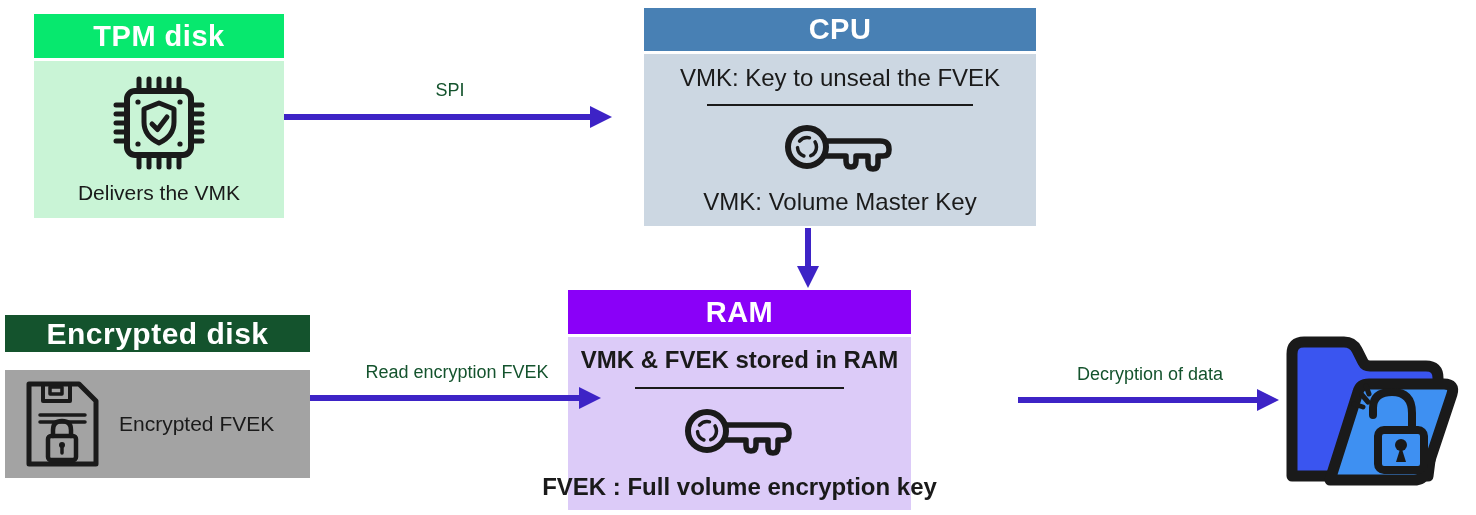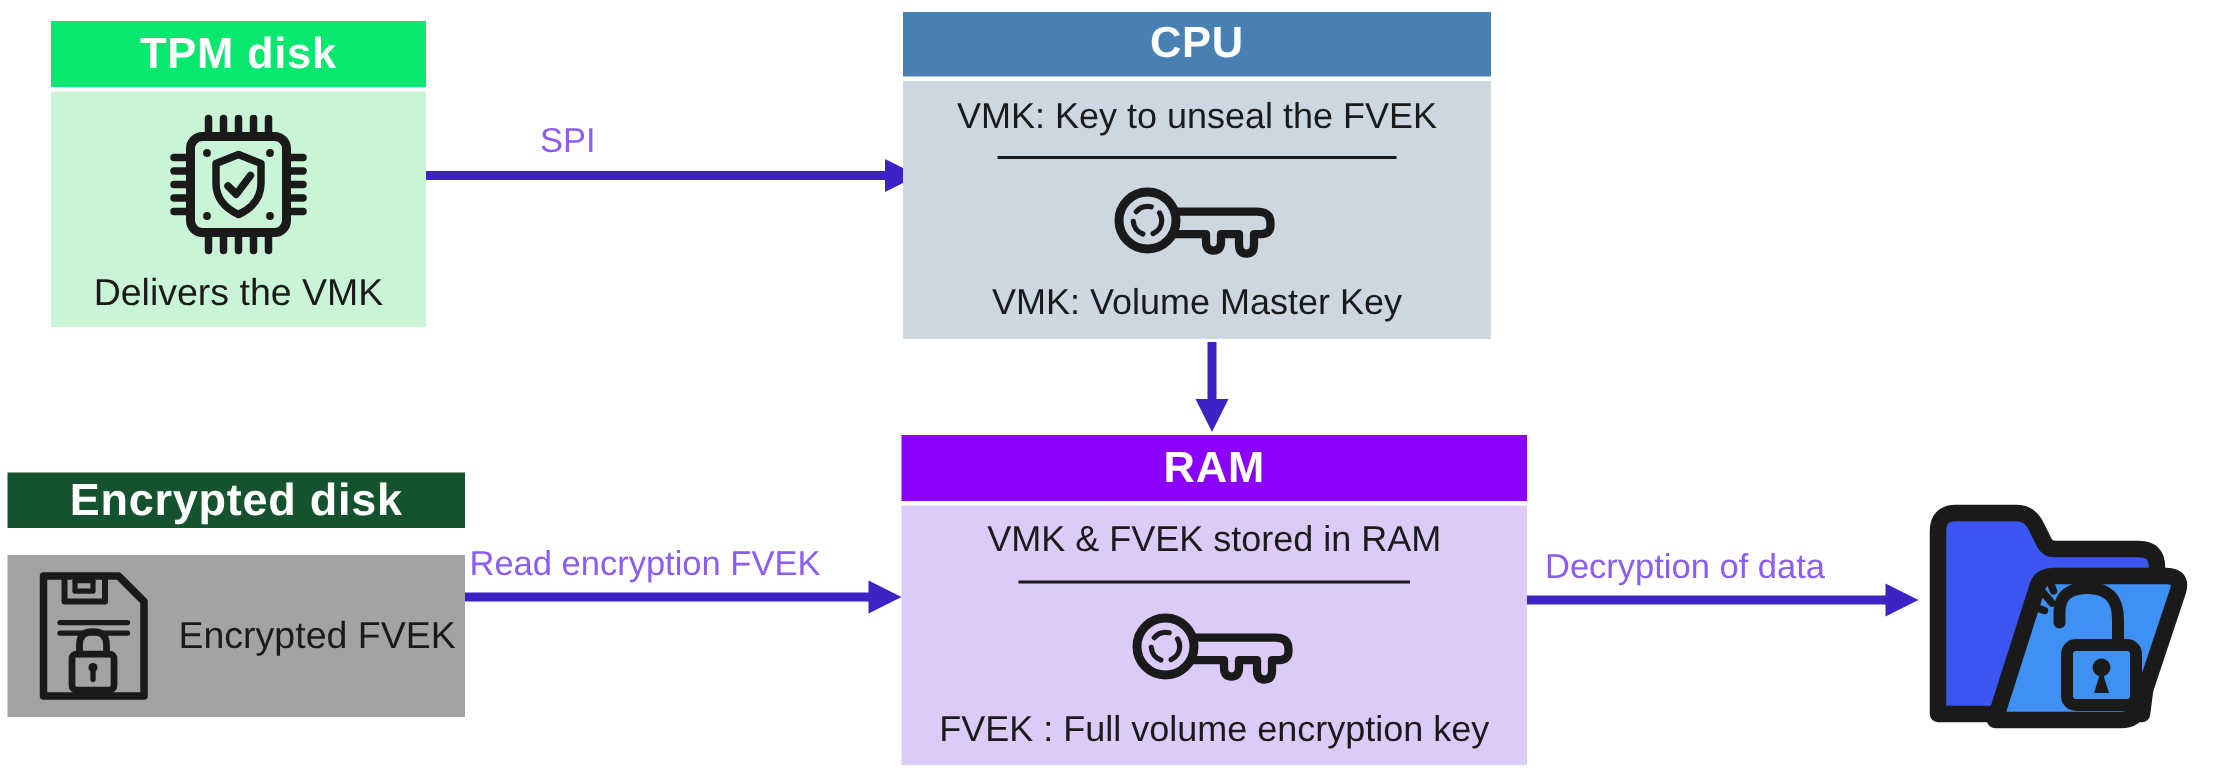--- a/index.html
+++ b/index.html
@@ -28,43 +28,43 @@
     left: 0; right: 0;
   }
   .center-col {
     display: flex; flex-direction: column;
     align-items: center; justify-content: space-between;
     height: 100%;
     padding: 8px 6px;
   }
   .body-text { font-size: 24px; color: var(--ink, #1a1a1a); white-space: nowrap; }
   .divider { height: 2px; background: var(--ink, #1a1a1a); width: 70%; }
-  .caption { font-size: 25px; color: var(--ink, #1a1a1a); white-space: nowrap; }
+  .caption { font-size: 21px; color: var(--ink, #1a1a1a); white-space: nowrap; }
 
   
   .arrow-h { position: absolute; height: 6px; background: var(--arrow, #3d23c6); }
   .arrow-v { position: absolute; width: 6px; background: var(--arrow, #3d23c6); }
   .head-right {
     position: absolute; width: 0; height: 0;
     border-top: 11px solid transparent;
     border-bottom: 11px solid transparent;
     border-left: 22px solid var(--arrow, #3d23c6);
   }
   .head-down {
     position: absolute; width: 0; height: 0;
     border-left: 11px solid transparent;
     border-right: 11px solid transparent;
     border-top: 22px solid var(--arrow, #3d23c6);
   }
   .arrow-label {
     position: absolute;
-    font-size: 23px;
-    color: #8b5cf6;
+    font-size: 18px;
+    color: #14532d;
     white-space: nowrap;
-    text-align: left;
+    text-align: center;
   }
   svg { display: block; }
 </style>
 </head>
 <body>
 
 <div class="canvas">
 
   <div class="box" style="left:34px; top:14px; width:250px; height:204px;">
     <div class="box-header" style="top: 0px; height: 44px; background: rgb(7, 232, 110); color: rgb(255, 255, 255);">TPM disk</div>
@@ -95,45 +95,45 @@
         </span>
         <div class="caption">Delivers the VMK</div>
       </div>
     </div>
   </div>
 
   <div class="arrow-label" style="left:360px; top:80px; width:180px;">SPI</div>
   <div class="arrow-h" style="left:284px; top:114px; width:308px;"></div>
   <div class="head-right" style="left:590px; top:106px;"></div>
 
-  <div class="box" style="left:602px; top:8px; width:392px; height:220px;">
+  <div class="box" style="left:644px; top:8px; width:392px; height:220px;">
     <div class="box-header" style="top: 0px; height: 43px; background: rgb(72, 128, 180); color: rgb(255, 255, 255);">CPU</div>
     <div class="box-body" style="top: 46px; height: 172px; background: rgb(204, 215, 226); text-align: right;">
       <div class="center-col" style="padding:10px 6px;">
         <div class="body-text">VMK: Key to unseal the FVEK</div>
         <div class="divider"></div>
         <span>
           <svg width="118" height="58" viewBox="0 0 118 58" fill="none" stroke="#1a1a1a" stroke-linecap="round" stroke-linejoin="round">
             <circle cx="26" cy="29" r="19" stroke-width="6"></circle>
             <circle cx="26" cy="29" r="9.5" stroke-width="3.5" stroke-dasharray="11 7"></circle>
             <path d="M45 23 H99 Q108 23 108 31 V32 Q108 38 102 38 H97 V45 Q97 51 92 51 Q87 51 87 45 V38 H75 V43 Q75 49 70 49 Q65 49 65 43 V38 H45" stroke-width="5.5"></path>
           </svg>
         </span>
         <div class="body-text">VMK: Volume Master Key</div>
       </div>
     </div>
   </div>
 
   <div class="arrow-v" style="left:805px; top:228px; width:6px; height:42px;"></div>
   <div class="head-down" style="left:797px; top:266px;"></div>
 
-  <div class="box" style="left:601px; top:290px; width:417px; height:220px;">
+  <div class="box" style="left:568px; top:290px; width:343px; height:220px;">
     <div class="box-header" style="top: 0px; height: 44px; background: rgb(138, 0, 248); color: rgb(255, 255, 255);">RAM</div>
     <div class="box-body" style="top: 47px; height: 173px; background: rgb(220, 203, 248);">
-      <div class="center-col" style="padding:9px 22px;">
+      <div class="center-col" style="padding:9px 22px;font-weight:bold;">
         <div class="body-text">VMK &amp; FVEK stored in RAM</div>
         <div class="divider"></div>
         <span>
           <svg width="118" height="58" viewBox="0 0 118 58" fill="none" stroke="#1a1a1a" stroke-linecap="round" stroke-linejoin="round">
             <circle cx="26" cy="29" r="19" stroke-width="6"></circle>
             <circle cx="26" cy="29" r="9.5" stroke-width="3.5" stroke-dasharray="11 7"></circle>
             <path d="M45 23 H99 Q108 23 108 31 V32 Q108 38 102 38 H97 V45 Q97 51 92 51 Q87 51 87 45 V38 H75 V43 Q75 49 70 49 Q65 49 65 43 V38 H45" stroke-width="5.5"></path>
           </svg>
         </span>
         <div class="body-text">FVEK : Full volume encryption key</div>

